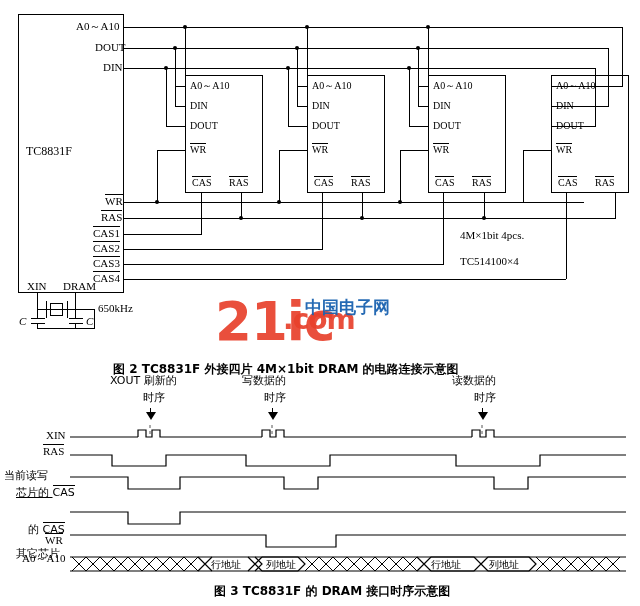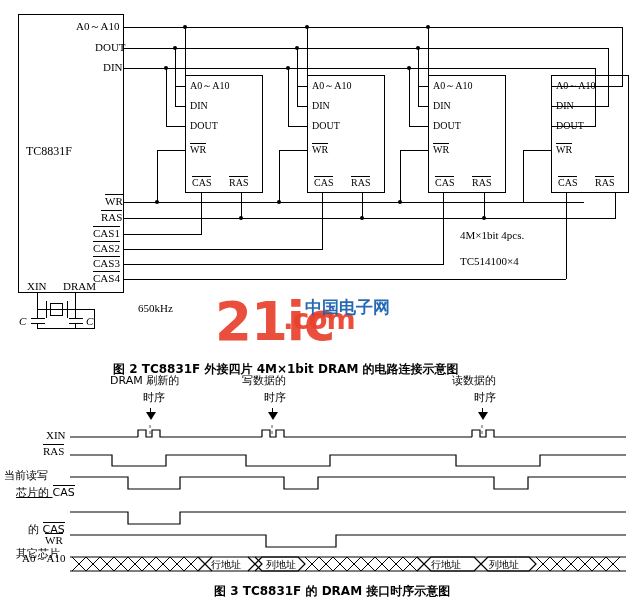--- a/index.html
+++ b/index.html
@@ -44,21 +44,21 @@
   <div class="lbl" style="left:63px;top:281px;">DRAM</div>
 
   <div class="vline" style="left:37px;top:293px;height:17px;"></div>
   <div class="vline" style="left:75px;top:293px;height:17px;"></div>
   <div class="hline" style="left:37px;top:309px;width:58px;"></div>
   <div class="hline" style="left:37px;top:328px;width:58px;"></div>
   <div class="vline" style="left:94px;top:309px;height:20px;"></div>
   <div class="box" style="left:50px;top:303px;width:13px;height:13px;"></div>
   <div class="vline" style="left:46px;top:301px;height:17px;"></div>
   <div class="vline" style="left:67px;top:301px;height:17px;"></div>
-  <div class="lbl" style="left:98px;top:303px;margin-left:40px;">650kHz</div>
+  <div class="lbl" style="left:98px;top:303px;">650kHz</div>
   <div class="hline" style="left:31px;top:318px;width:14px;"></div>
   <div class="hline" style="left:31px;top:323px;width:14px;"></div>
   <div class="vline" style="left:37px;top:309px;height:9px;"></div>
   <div class="vline" style="left:37px;top:323px;height:6px;"></div>
   <div class="hline" style="left:69px;top:318px;width:14px;"></div>
   <div class="hline" style="left:69px;top:323px;width:14px;"></div>
   <div class="vline" style="left:75px;top:309px;height:9px;"></div>
   <div class="vline" style="left:75px;top:323px;height:6px;"></div>
   <div class="lbl" style="left:19px;top:316px;font-style:italic;">C</div>
   <div class="lbl" style="left:86px;top:316px;font-style:italic;">C</div>
@@ -167,21 +167,21 @@
   <div class="vline" style="left:443px;top:193px;height:71px;"></div>
   <div class="hline" style="left:124px;top:279px;width:442px;"></div>
   <div class="vline" style="left:566px;top:193px;height:86px;"></div>
 
   <div class="cap" style="left:113px;top:361px;text-align:right;">图 2  TC8831F 外接四片 4M×1bit DRAM 的电路连接示意图</div>
 
   <div class="wm wm1" style="left:215px;top:291px;">21ic</div>
   <div class="wm wm1" style="left:283px;top:303px;font-size:28px;">.com</div>
   <div class="wm wm2" style="left:305px;top:296px;">中国电子网</div>
 
-  <div class="lbl cn" style="left:110px;top:375px;">DRAM 刷新的</div>
+  <div class="lbl cn" style="left:110px;top:375px;">XOUT 刷新的</div>
   <div class="lbl cn" style="left:143px;top:392px;">时序</div>
   <div class="arrowdn" style="left:146px;top:412px;"></div>
   <div class="vline" style="left:150px;top:408px;height:6px;"></div>
 
   <div class="lbl cn" style="left:242px;top:375px;">写数据的</div>
   <div class="lbl cn" style="left:264px;top:392px;">时序</div>
   <div class="arrowdn" style="left:268px;top:412px;"></div>
   <div class="vline" style="left:272px;top:408px;height:6px;"></div>
 
   <div class="lbl cn" style="left:452px;top:375px;">读数据的</div>

